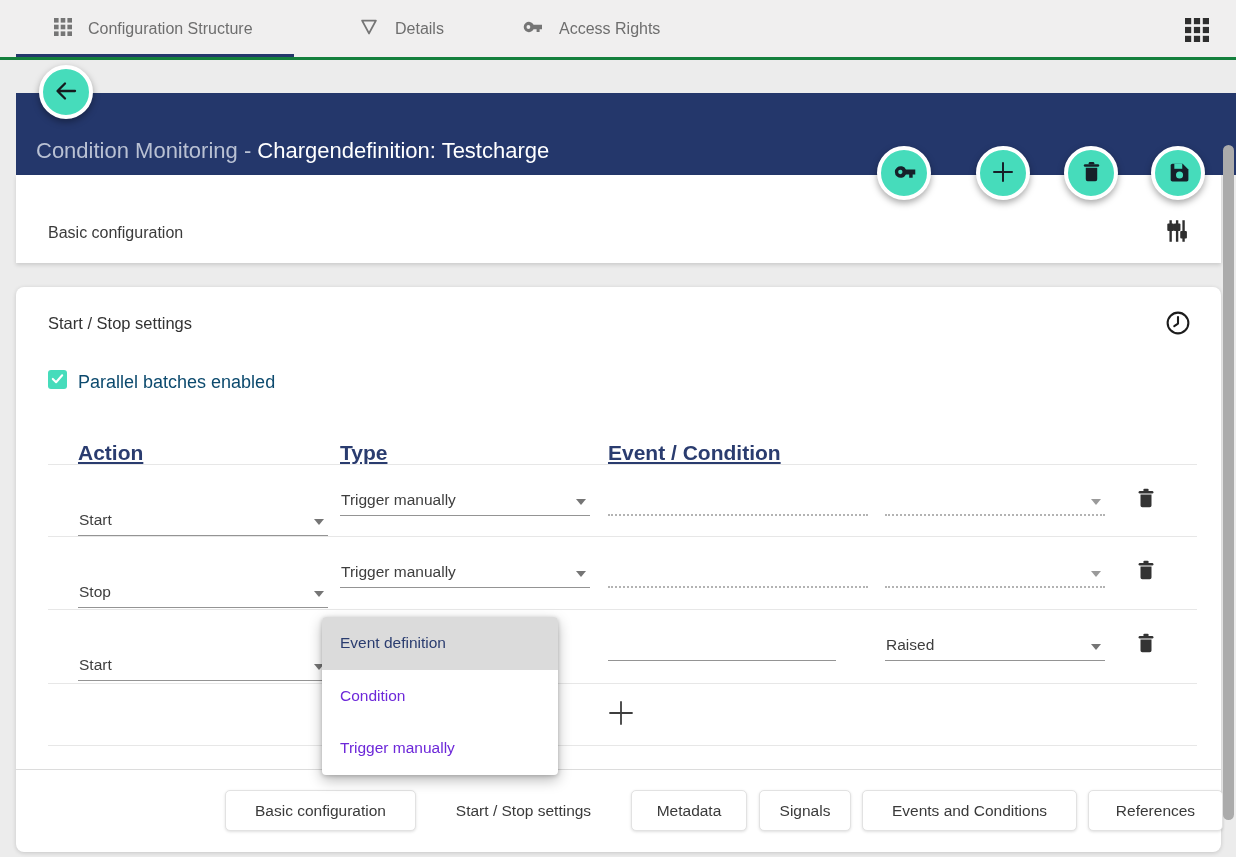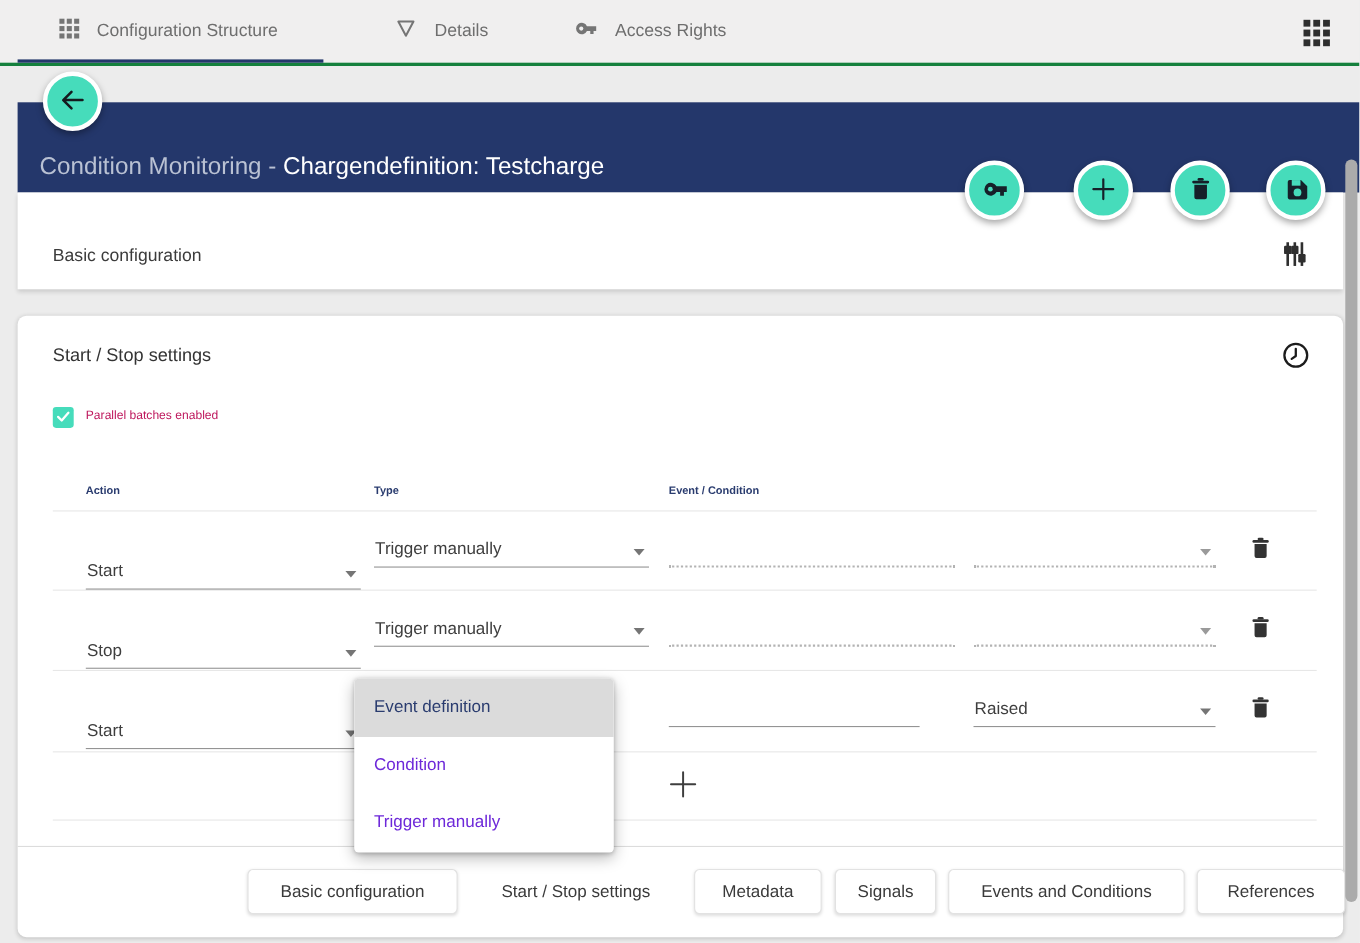--- a/index.html
+++ b/index.html
@@ -38,23 +38,23 @@
   .tune-btn{position:absolute;left:1147px;top:42px;width:28px;height:28px;background:none;border:none;padding:0;cursor:pointer;}
 
   
   .card{position:absolute;left:16px;top:287px;width:1205px;height:565px;background:#FFFFFF;
         border-radius:8px;box-shadow:0 1px 4px rgba(0,0,0,.16);z-index:3;}
   .panel-title{position:absolute;left:32px;top:27px;font-size:16.5px;color:#333333;}
   .clock-btn{position:absolute;left:1148px;top:22px;width:28px;height:28px;background:none;border:none;padding:0;cursor:pointer;}
 
   .checkbox{position:absolute;left:32px;top:83px;width:19px;height:19px;background:#46DCBB;
             border-radius:3px;display:flex;align-items:center;justify-content:center;cursor:pointer;border:none;padding:0;}
-  .checkbox-label{position:absolute;left:62px;top:85px;font-size:11px;color:#be185d;}
-
-  .th{position:absolute;top:154px;font-size:10px;font-weight:bold;color:#2A3C6F;}
+  .checkbox-label{position:absolute;left:62px;top:85px;font-size:18px;color:#0c4a6e;}
+
+  .th{position:absolute;top:154px;font-size:21px;font-weight:bold;color:#2A3C6F;text-decoration:underline;}
   .th-action{left:62px;}.th-type{left:324px;}.th-event{left:592px;}
   .hdr-divider{position:absolute;left:32px;top:177px;width:1149px;height:1px;background:#E7E7E7;}
 
   .trow{position:absolute;left:32px;width:1149px;border-bottom:1px solid #E7E7E7;}
   .row1{top:178px;height:71px;}
   .row2{top:250px;height:72px;}
   .row3{top:323px;height:73px;}
   .row-add{top:397px;height:61px;}
 
   .field{position:absolute;top:21px;height:30px;box-sizing:border-box;

